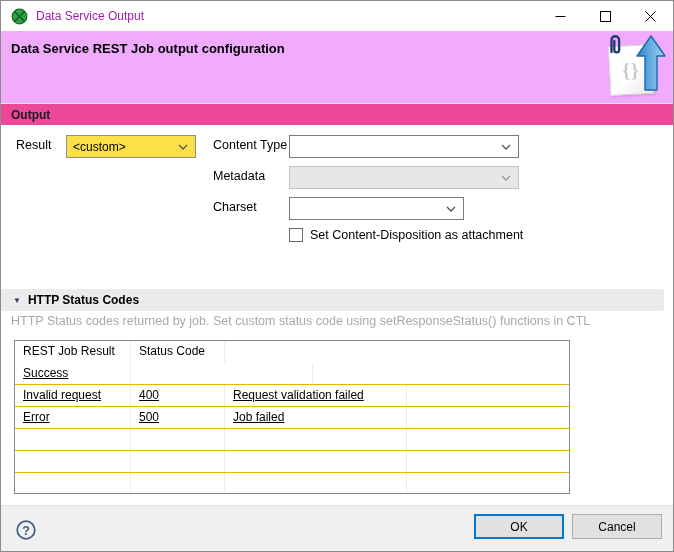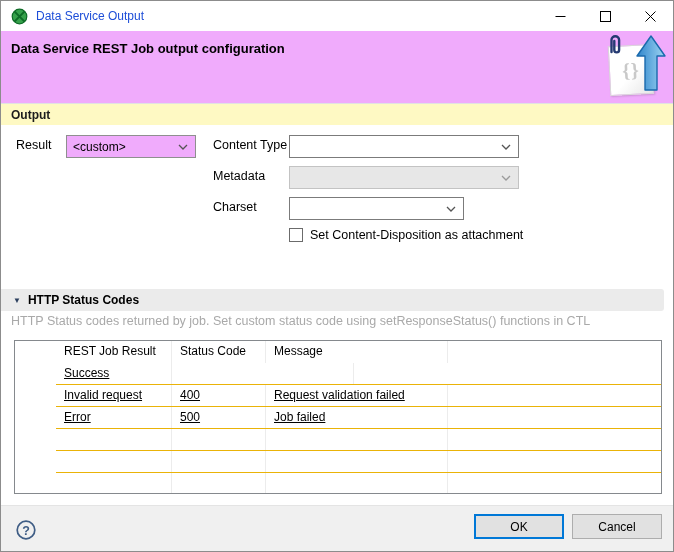--- a/index.html
+++ b/index.html
@@ -15,71 +15,71 @@
     font-size: 12px;
     color: #000;
   }
 
   
   .titlebar {
     position: absolute; top:0; left:0; right:0; height:30px;
     background:#ffffff; display:flex; align-items:center;
   }
   .titlebar .app-icon { margin-left:10px; width:17px; height:17px; display:inline-flex; }
-  .titlebar .title-text { margin-left:8px; font-size:12px; color:#1d4ed8; }
+  .titlebar .title-text { margin-left:8px; font-size:12px; color:#a21caf; }
   .win-buttons { position:absolute; right:0; top:0; height:30px; display:flex; }
   .win-btn { width:45px; height:30px; display:flex; align-items:center; justify-content:center; }
 
   
   .header { position:absolute; top:30px; left:0; right:0; height:72px; background:#f0abfc; }
   .header h1 { position:absolute; left:10px; top:10px; font-size:13px; font-weight:bold; color:#000; }
   .doc-icon { position:absolute; right:6px; top:2px; width:66px; height:68px; }
   .doc-sheet {
     position:absolute; left:8px; top:12px; width:44px; height:50px;
     background:linear-gradient(135deg,#ffffff 55%,#e6e6e6 100%);
     border:1px solid #d9d9d9; transform:rotate(-3deg);
     box-shadow:1px 1px 2px rgba(0,0,0,0.15);
     display:flex; align-items:center; justify-content:center;
   }
   .doc-braces { font-size:20px; font-weight:bold; color:#c9c9c9; letter-spacing:1px; font-family:"Liberation Serif", serif; }
   .doc-clip { position:absolute; left:6px; top:0; }
   .doc-arrow { position:absolute; right:0; top:2px; }
 
   
   .bar {
-    position:absolute; left:0; height:22px; background:#fef9c3;
+    position:absolute; left:0; height:22px; background:#ec4899;
     display:flex; align-items:center;
   }
   .bar.output-bar { top:102px; right:0; border-top:1px solid #e2e2e2; }
   .bar.output-bar .bar-title { margin-left:10px; font-weight:bold; font-size:12px; color:#1c1c1c; }
   .bar.http-bar { top:288px; right:9px; background:#ebebeb; border-radius:0 3px 3px 0; }
   .tri-icon { margin-left:12px; font-size:8px; color:#2b3f5e; }
   .http-title { margin-left:7px; font-weight:bold; font-size:12px; color:#000000; }
 
   .desc { position:absolute; left:10px; top:313px; font-size:12.5px; color:#a9a9a9; }
 
   
   .flabel { position:absolute; height:23px; line-height:23px; font-size:12.5px; color:#000; }
   .combo {
     position:absolute; height:23px; background:#fff; border:1px solid #7b7b7b;
     display:flex; align-items:center;
   }
   .combo .combo-value { flex:1; padding-left:6px; font-size:12px; overflow:hidden; white-space:nowrap; }
   .combo .chev { margin-right:7px; display:inline-flex; }
-  .combo.filled { background:#f0abfc; border-color:#8f8f8f; }
+  .combo.filled { background:#fde047; border-color:#8f8f8f; }
   .combo.disabled { background:#e7e7e7; border-color:#c3c3c3; }
 
   .checkbox-row { position:absolute; left:288px; top:227px; display:flex; align-items:center;text-align:right; }
   .checkbox-box { width:14px; height:14px; background:#fff; border:1px solid #6b6b6b; }
   .checkbox-label { margin-left:7px; font-size:12.5px; color:#000; }
 
   
   .statustable {
-    position:absolute; left:13px; top:339px; width:648px; height:154px;
-    background:#fff; border:1px solid #85898d; overflow:hidden;padding-left:41px;
+    position:absolute; left:13px; top:339px; width:556px; height:154px;
+    background:#fff; border:1px solid #85898d; overflow:hidden;
   }
   .trow { display:flex; height:22px; }
   .trow.databorder { border-bottom:1px solid #eab308;text-decoration:underline; }
   .tcell { padding-left:8px; line-height:21px; font-size:12px; color:#000;
            border-right:1px solid #ececec; overflow:hidden; white-space:nowrap; }
   .c1 { width:116px; } .c2 { width:94px; } .c3 { width:182px; }
   .c4 { flex:1; border-right:none; }
 
   
   .footer {
@@ -201,21 +201,20 @@
   <div class="bar http-bar">
     <span class="tri-icon">▼</span>
     <span class="http-title">HTTP Status Codes</span>
   </div>
   <div class="desc">HTTP Status codes returned by job. Set custom status code using setResponseStatus() functions in CTL</div>
 
   <div class="statustable">
     <div class="trow">
       <div class="tcell c1">REST Job Result</div>
       <div class="tcell c2">Status Code</div>
-      <div class="tcell c3">Message</div>
       <div class="tcell c4"></div>
     </div>
     <div class="trow databorder">
       <div class="tcell c1">Success</div>
       <div class="tcell c3"></div>
       <div class="tcell c4"></div>
     </div>
     <div class="trow databorder">
       <div class="tcell c1">Invalid request</div>
       <div class="tcell c2">400</div>

